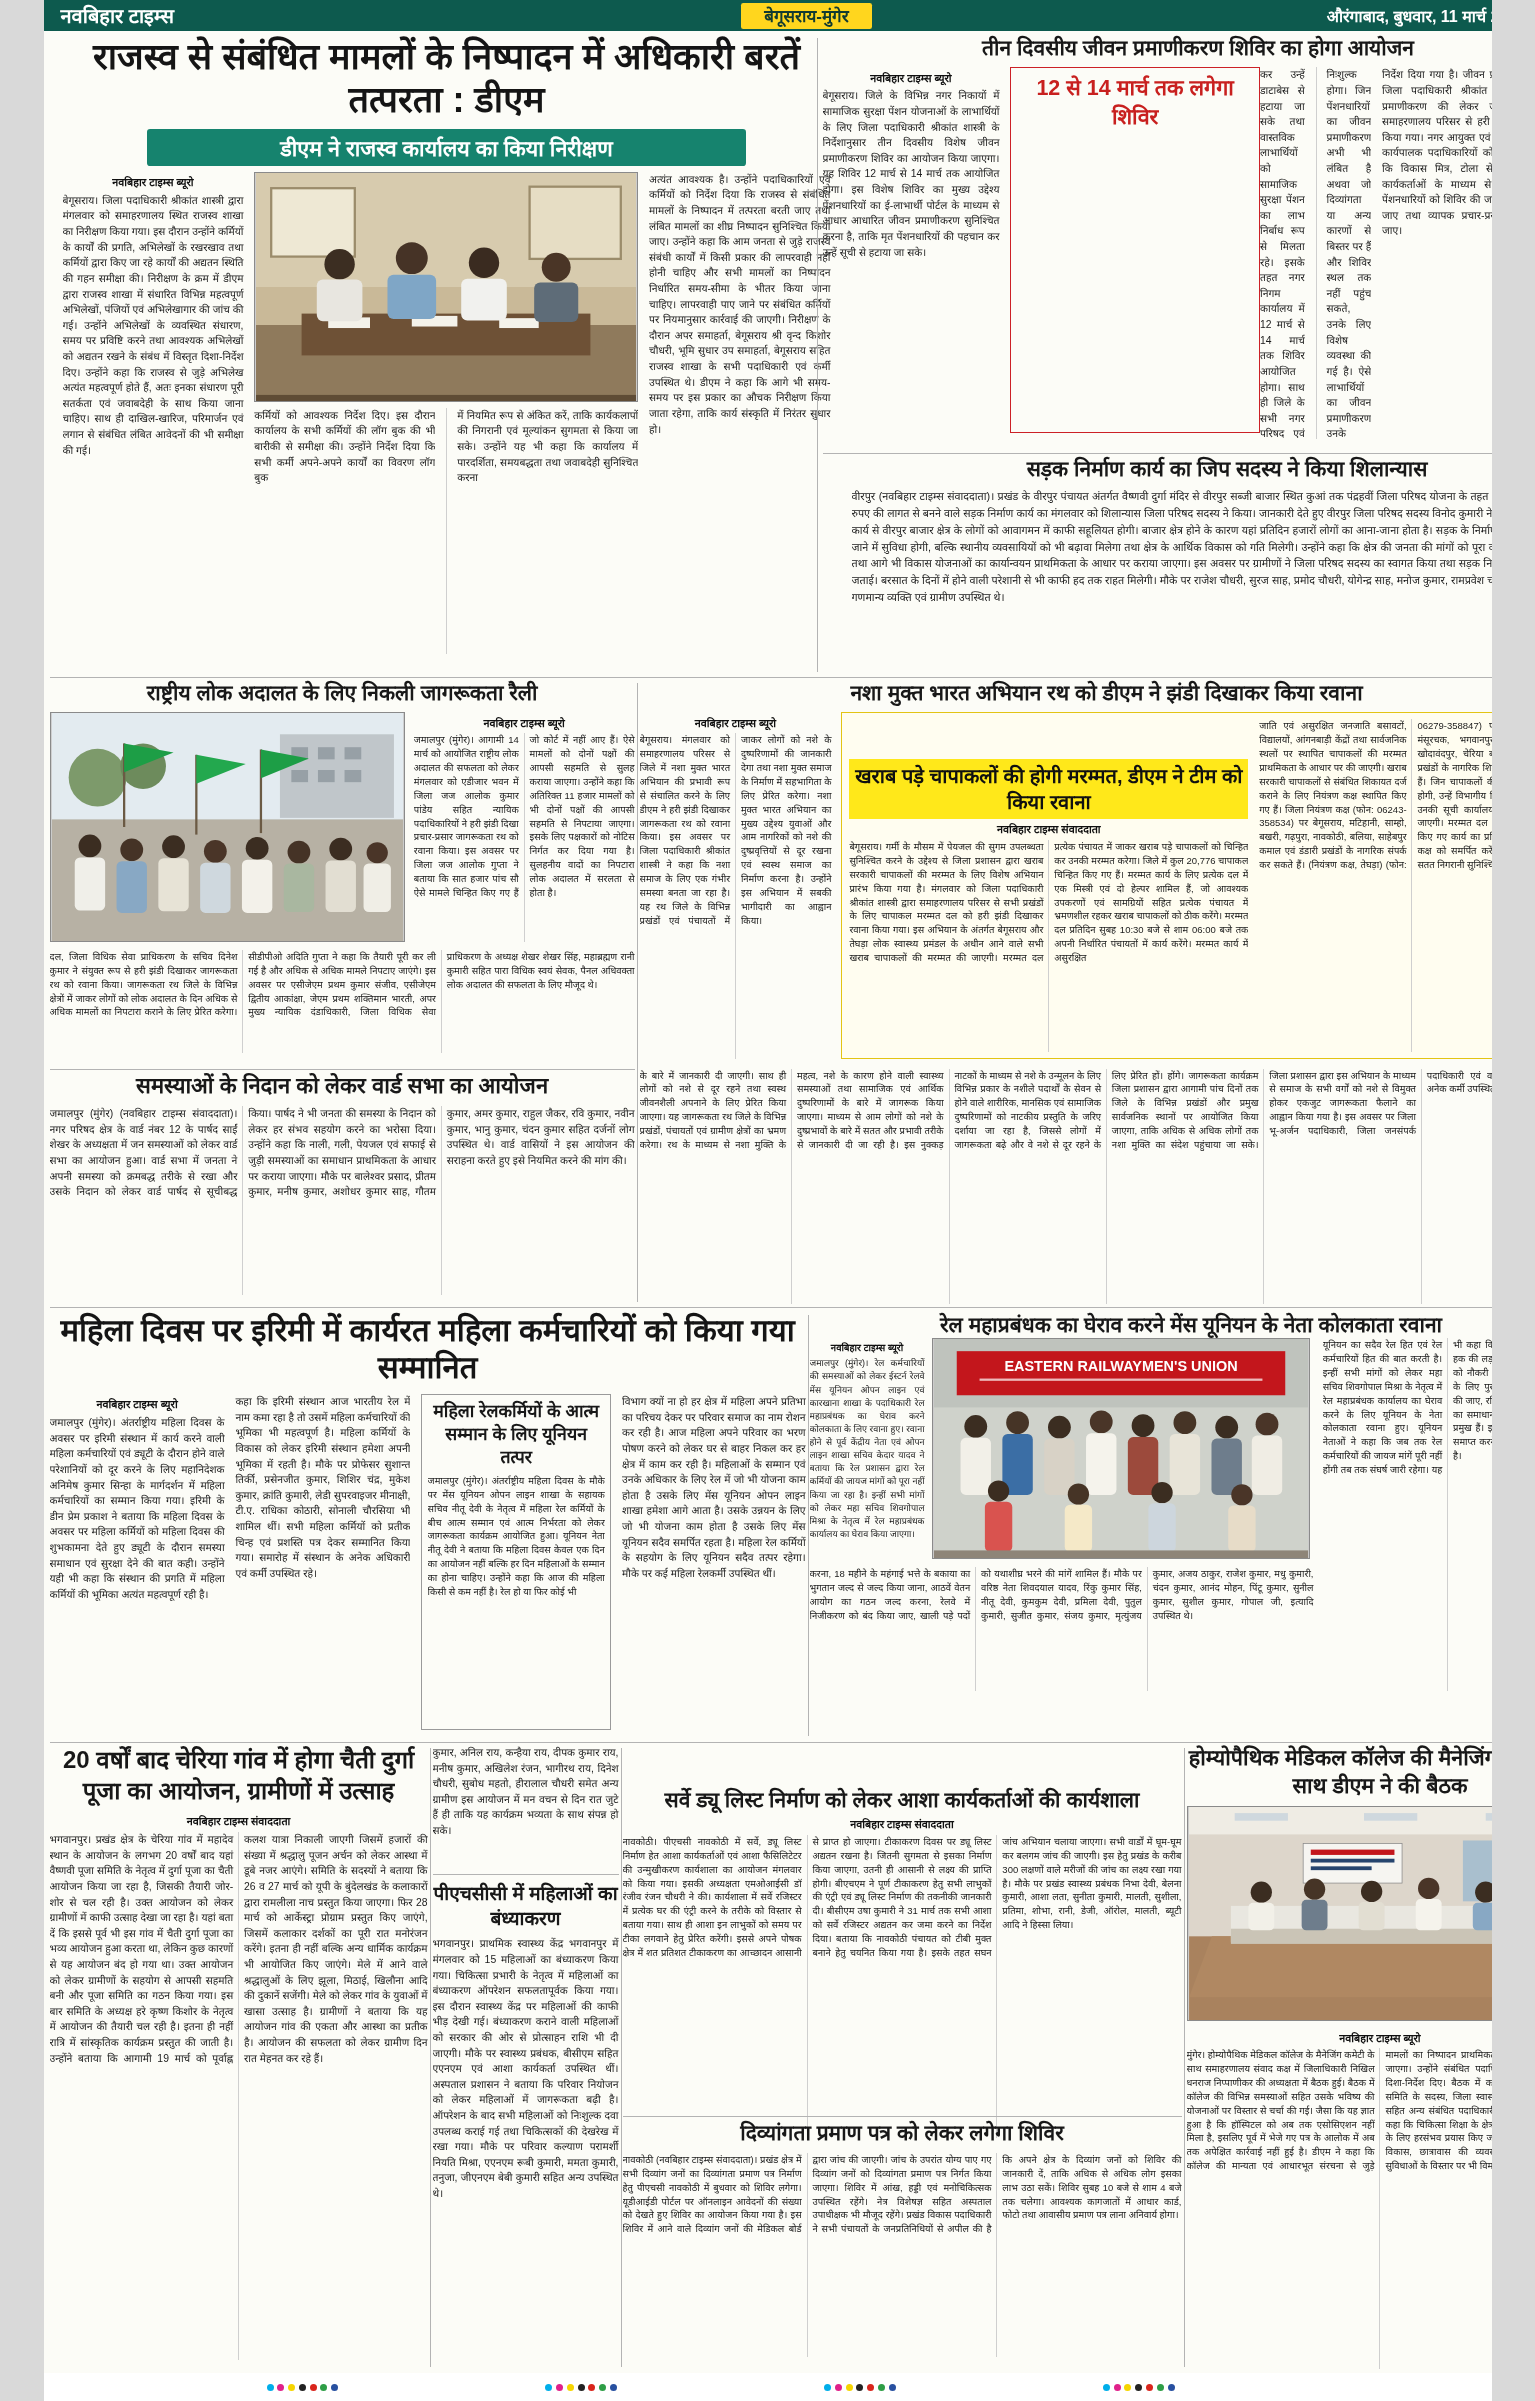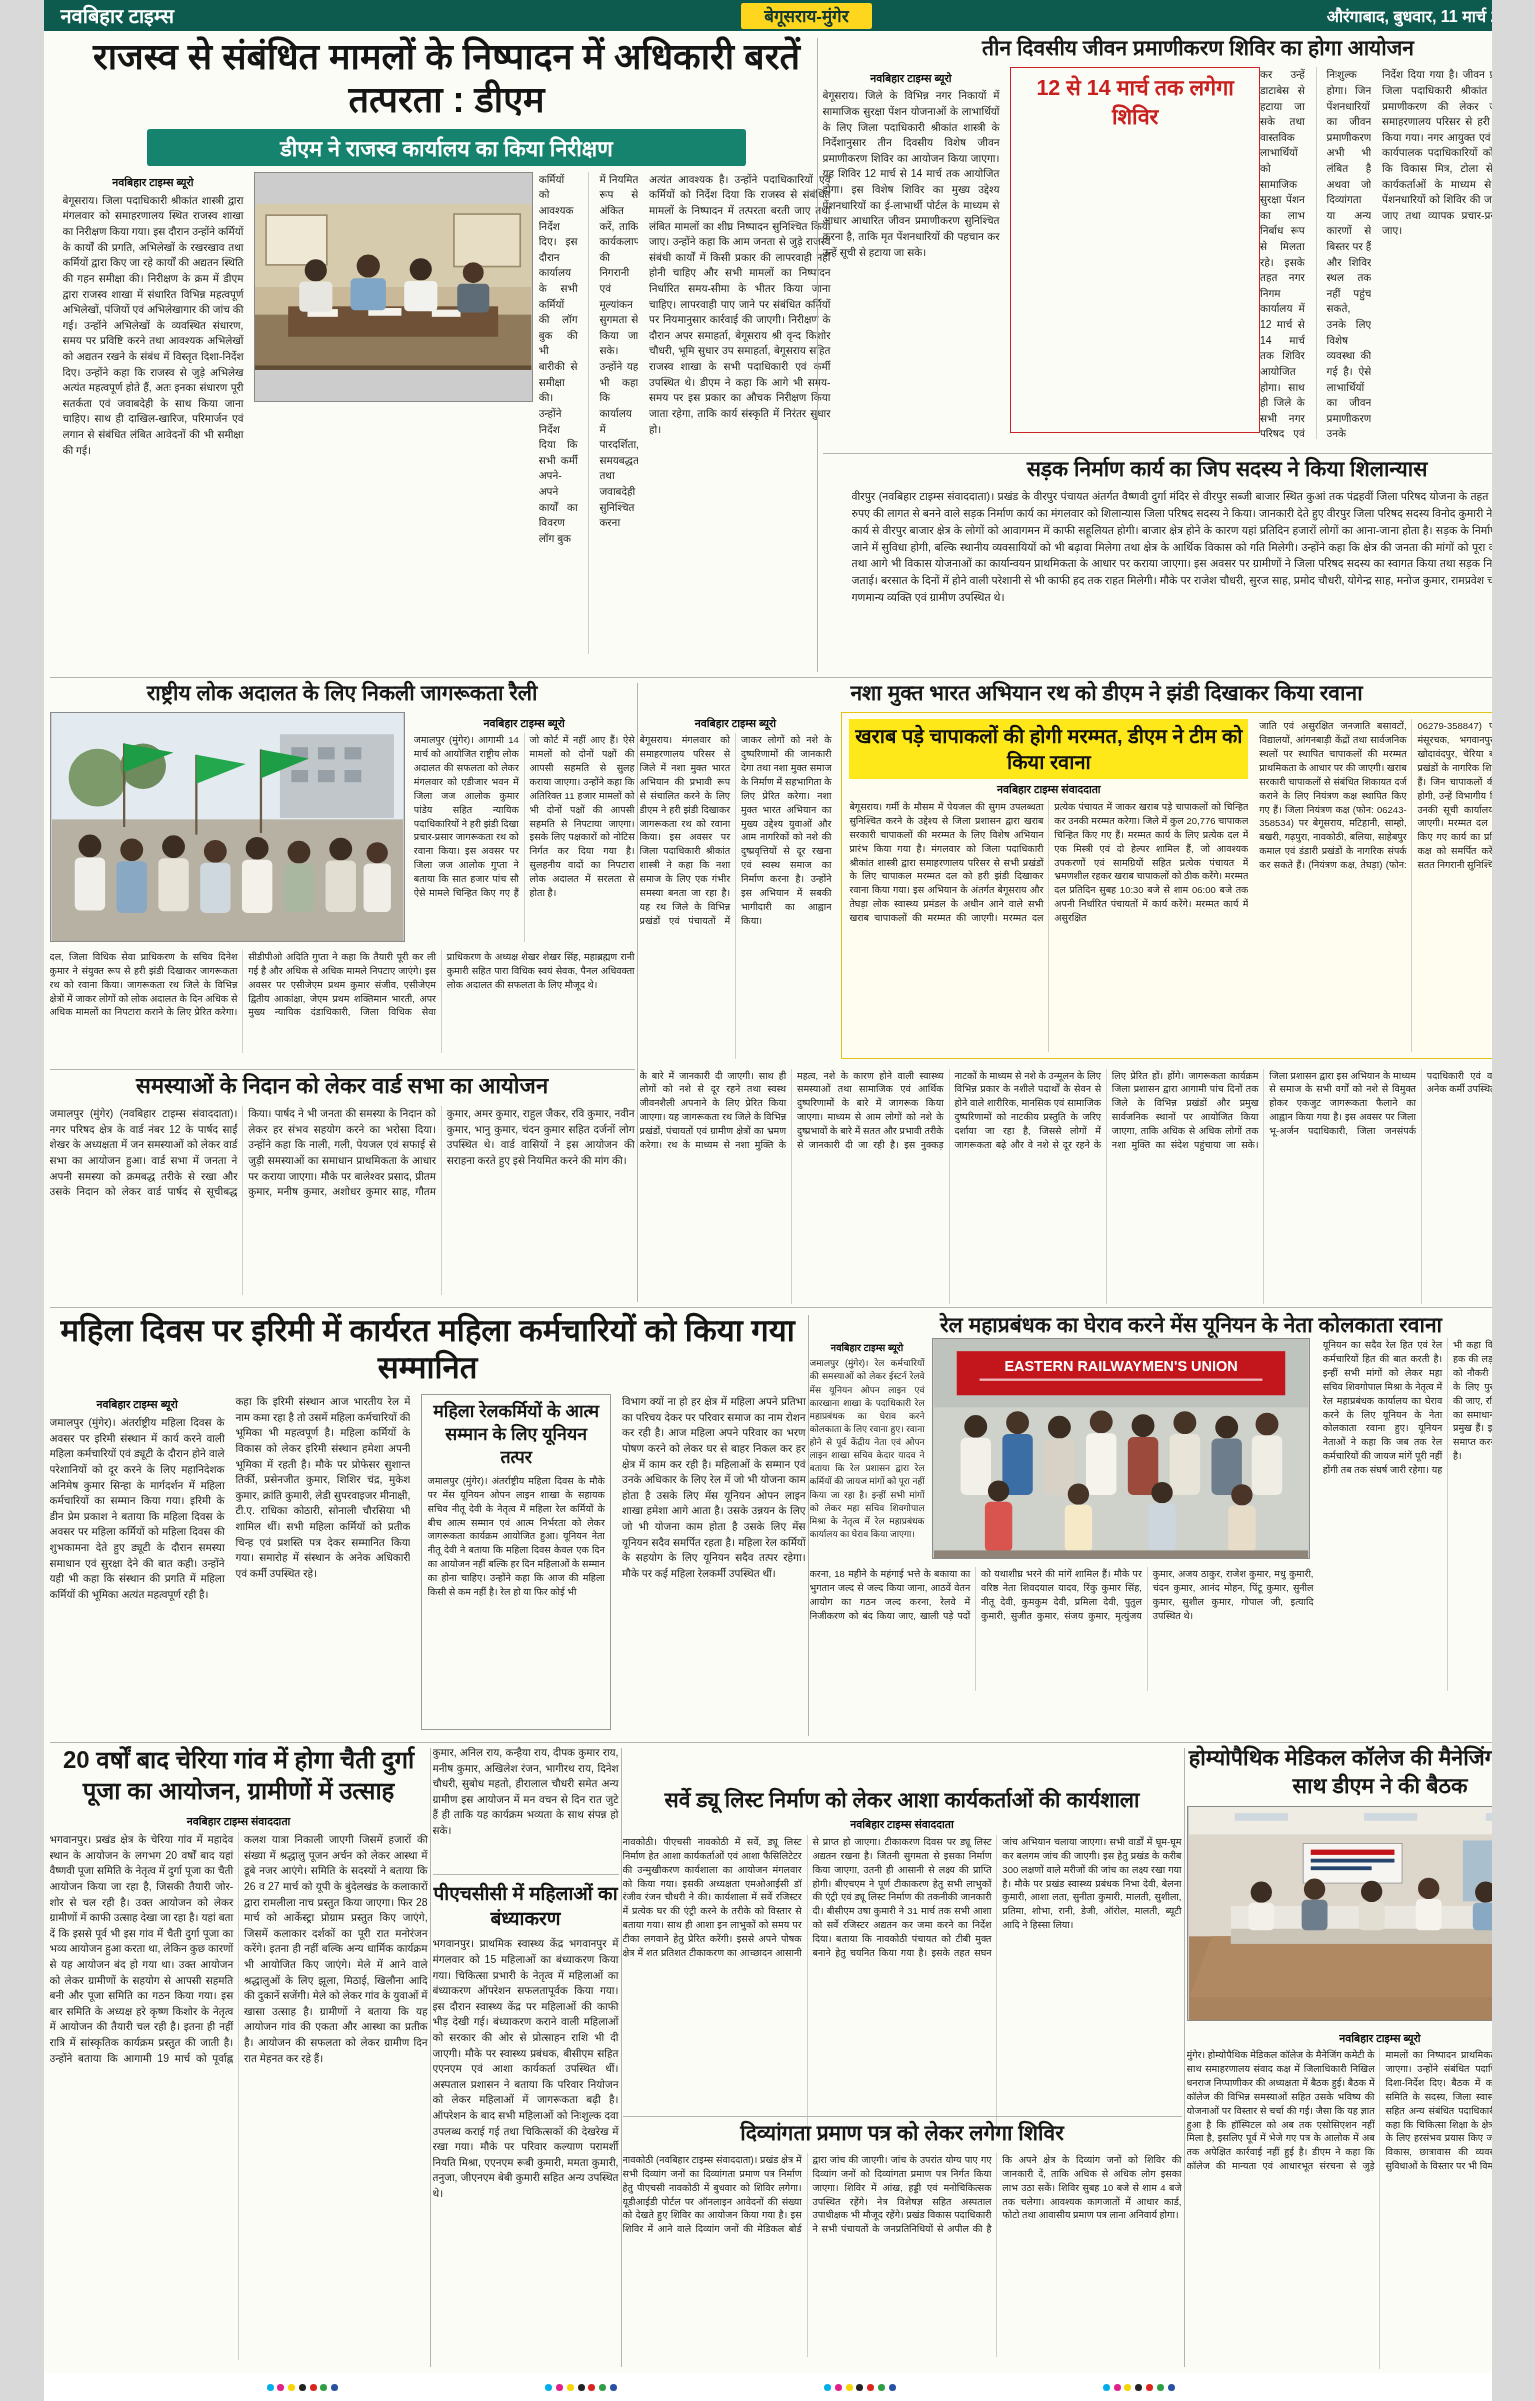--- a/index.html
+++ b/index.html
@@ -17,21 +17,21 @@
   .bt { font-size:10.4px; line-height:1.5; text-align:justify; color:#1b1b1b; overflow:hidden; }
   .bt-sm { font-size:9.5px; line-height:1.46; }
   .c2 { column-count:2; column-gap:10.8px; column-rule:0.8px solid #cfcfcf; }
   .c3 { column-count:3; column-gap:10.8px; column-rule:0.8px solid #cfcfcf; }
   .c6 { column-count:6; column-gap:10.8px; column-rule:0.8px solid #cfcfcf; }
   .red-subhead { color:#c8201f; font-weight:700; text-align:center; }
   .vline { position:absolute; width:0.8px; background:#b3b3b3; }
   .hline { position:absolute; height:0.8px; background:#b3b3b3; }
   .photo { display:block; border:0.8px solid #8a8a8a; background:#ccc; }
   .yellow-box { border:1.5px solid #e3c414; background:#fffdf0; }
-  .chapakal-head { background:#ffe81a; font-size:20px; font-weight:700; text-align:center; line-height:1.3; padding:3.8px 3.1px; color:#101010; }
+  .chapakal-head { background:#ffe81a; font-size:20px; font-weight:700; text-align:center; line-height:1.3; padding:3.8px 3.1px; color:#101010;margin-top:40px; }
   .sub-box { border:1.2px solid #9a9a9a; padding:5.4px; }
   .cmyk { display:flex; gap:1.5px; }
   .cmyk span { width:17px; height:17px; display:flex; align-items:center; justify-content:center; font-weight:700; font-size:10px; color:#fff; }
   .dotrow { display:flex; gap:3.8px; align-items:center; }
   .dotrow i { width:7px; height:7px; border-radius:50%; display:block; }
 </style>
 </head>
 <body>
 
 <div class="page">
@@ -46,21 +46,21 @@
   </header>
 
   <section class="article" style="left:19px;top:35px;width:768px;height:640px;">
     <div class="h-xl">राजस्व से संबंधित मामलों के निष्पादन में अधिकारी बरतें तत्परता : डीएम</div>
     <div class="banner-teal" style="width:599px;margin:7.7px auto 6.1px;">डीएम ने राजस्व कार्यालय का किया निरीक्षण</div>
     <div style="display:flex;gap:10.8px;height:482px;">
       <div style="width:181px;display:flex;flex-direction:column;">
         <div class="byline">नवबिहार टाइम्स ब्यूरो</div>
         <div class="bt" style="flex:1;">बेगूसराय। जिला पदाधिकारी श्रीकांत शास्त्री द्वारा मंगलवार को समाहरणालय स्थित राजस्व शाखा का निरीक्षण किया गया। इस दौरान उन्होंने कर्मियों के कार्यों की प्रगति, अभिलेखों के रखरखाव तथा कर्मियों द्वारा किए जा रहे कार्यों की अद्यतन स्थिति की गहन समीक्षा की। निरीक्षण के क्रम में डीएम द्वारा राजस्व शाखा में संधारित विभिन्न महत्वपूर्ण अभिलेखों, पंजियों एवं अभिलेखागार की जांच की गई। उन्होंने अभिलेखों के व्यवस्थित संधारण, समय पर प्रविष्टि करने तथा आवश्यक अभिलेखों को अद्यतन रखने के संबंध में विस्तृत दिशा-निर्देश दिए। उन्होंने कहा कि राजस्व से जुड़े अभिलेख अत्यंत महत्वपूर्ण होते हैं, अतः इनका संधारण पूरी सतर्कता एवं जवाबदेही के साथ किया जाना चाहिए। साथ ही दाखिल-खारिज, परिमार्जन एवं लगान से संबंधित लंबित आवेदनों की भी समीक्षा की गई।</div>
       </div>
-      <div style="width:384px;display:flex;flex-direction:row;gap:6.1px;">
+      <div style="width:384px;display:flex;flex-direction:column;gap:6.1px;">
         <svg class="photo" width="384" height="230" viewBox="0 0 500 300" xmlns="http://www.w3.org/2000/svg">
           <rect width="500" height="300" fill="#c9b998"></rect>
           <rect x="0" y="0" width="500" height="150" fill="#d7cbae"></rect>
           <rect x="20" y="20" width="110" height="90" fill="#eee8d4" stroke="#9b8c6b" stroke-width="3"></rect>
           <rect x="360" y="18" width="120" height="95" fill="#e6ddc4" stroke="#9b8c6b" stroke-width="3"></rect>
           <rect x="0" y="200" width="500" height="100" fill="#8f7a5c"></rect>
           <rect x="60" y="185" width="380" height="55" fill="#6e5136"></rect>
           <rect x="95" y="190" width="55" height="14" fill="#f4f2ea"></rect>
           <rect x="205" y="188" width="60" height="14" fill="#f4f2ea"></rect>
           <rect x="320" y="191" width="52" height="13" fill="#f4f2ea"></rect>

